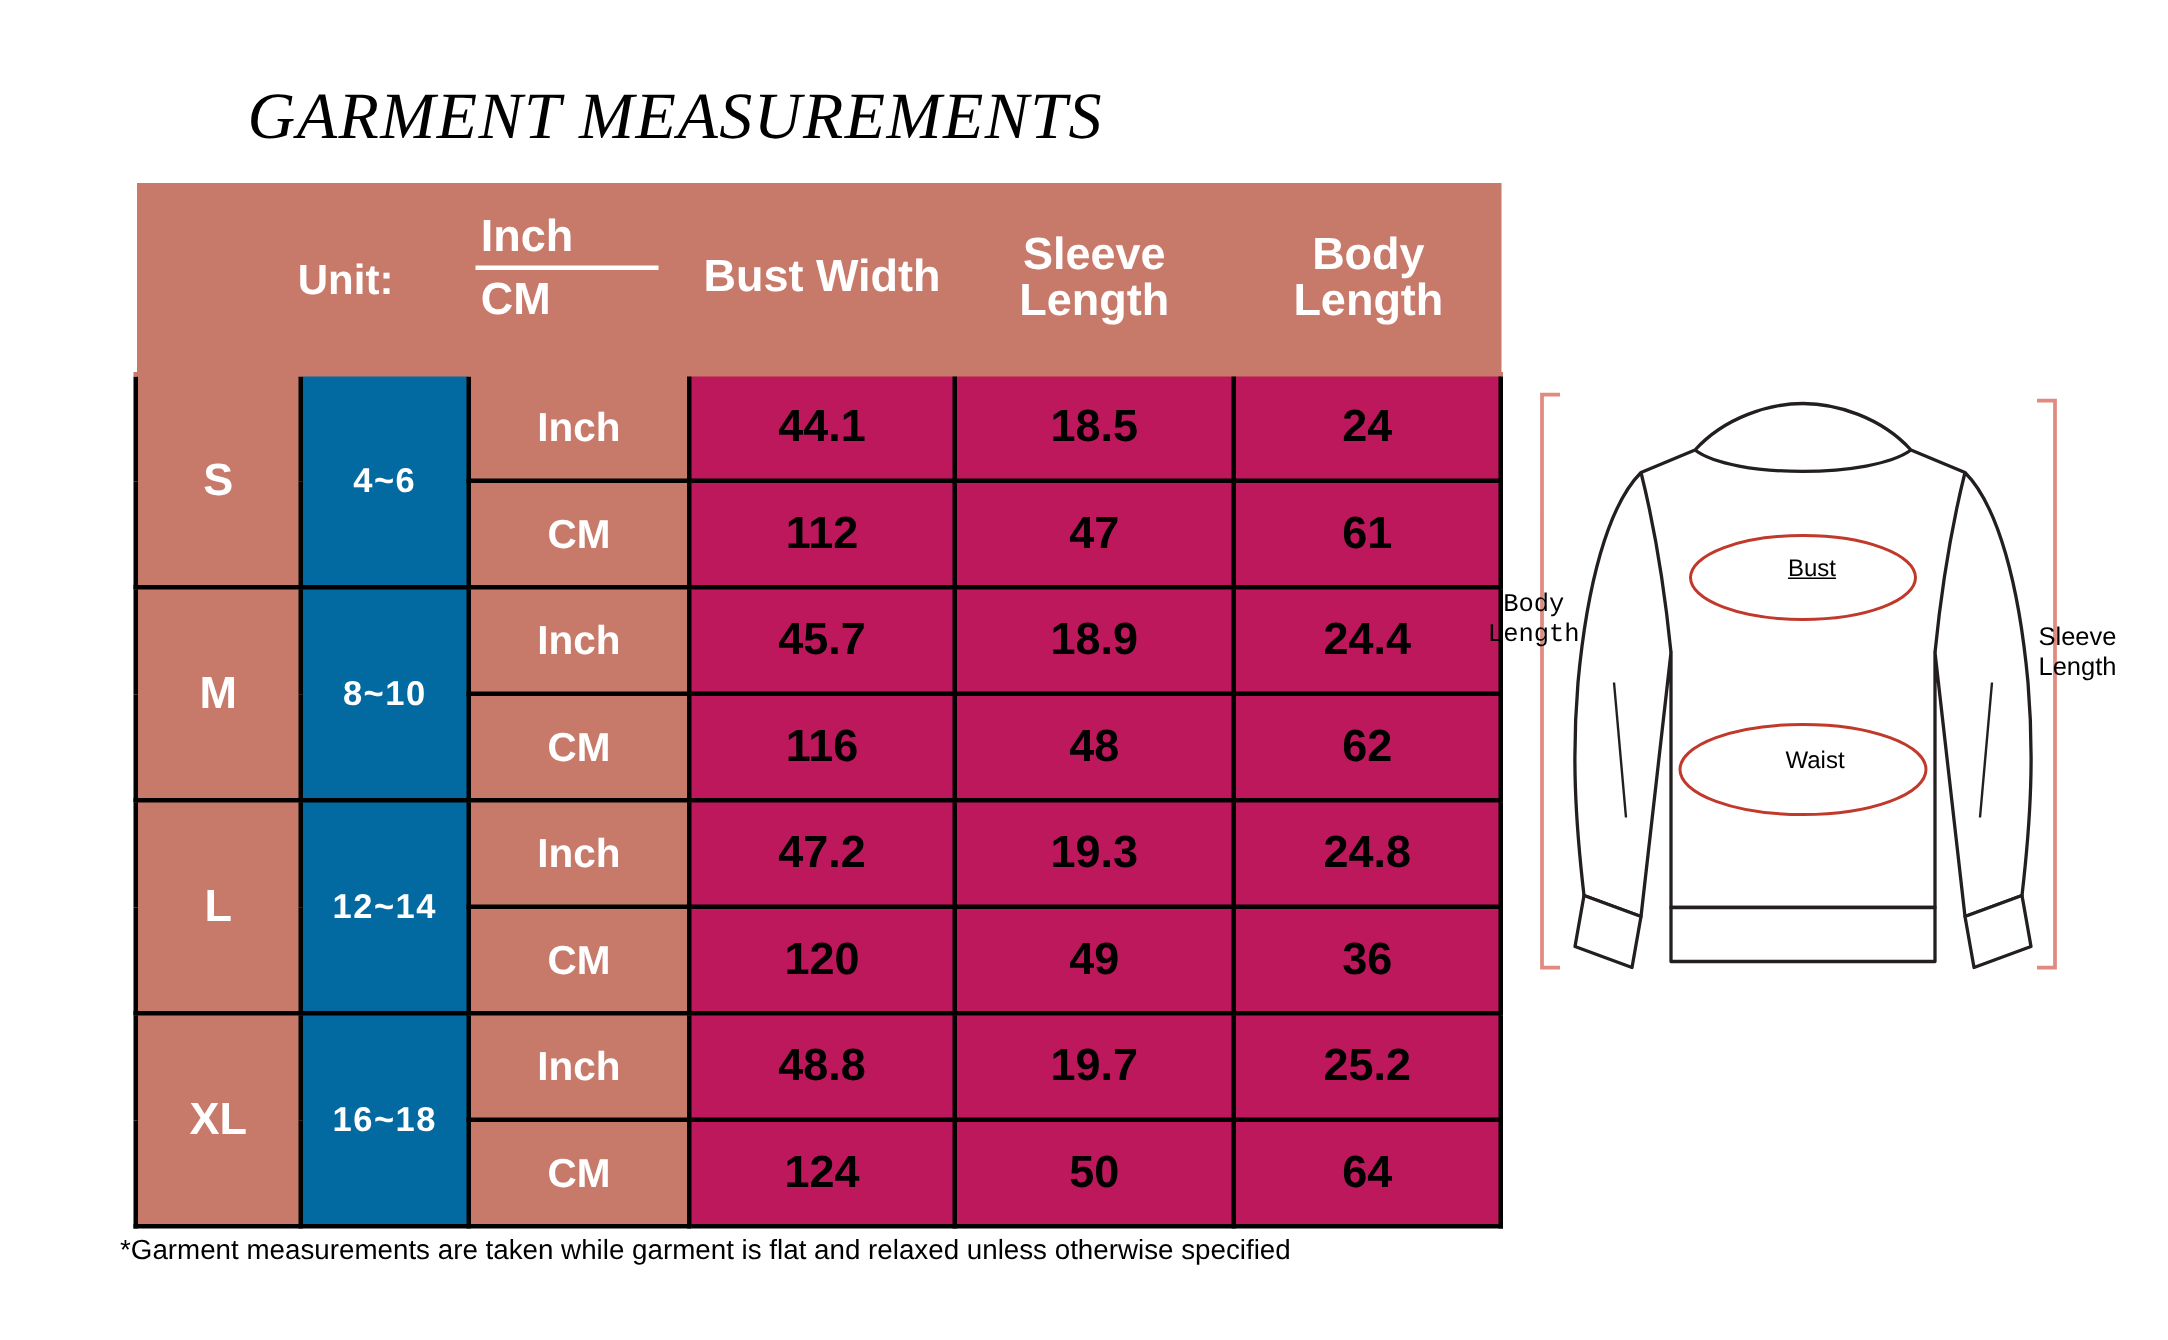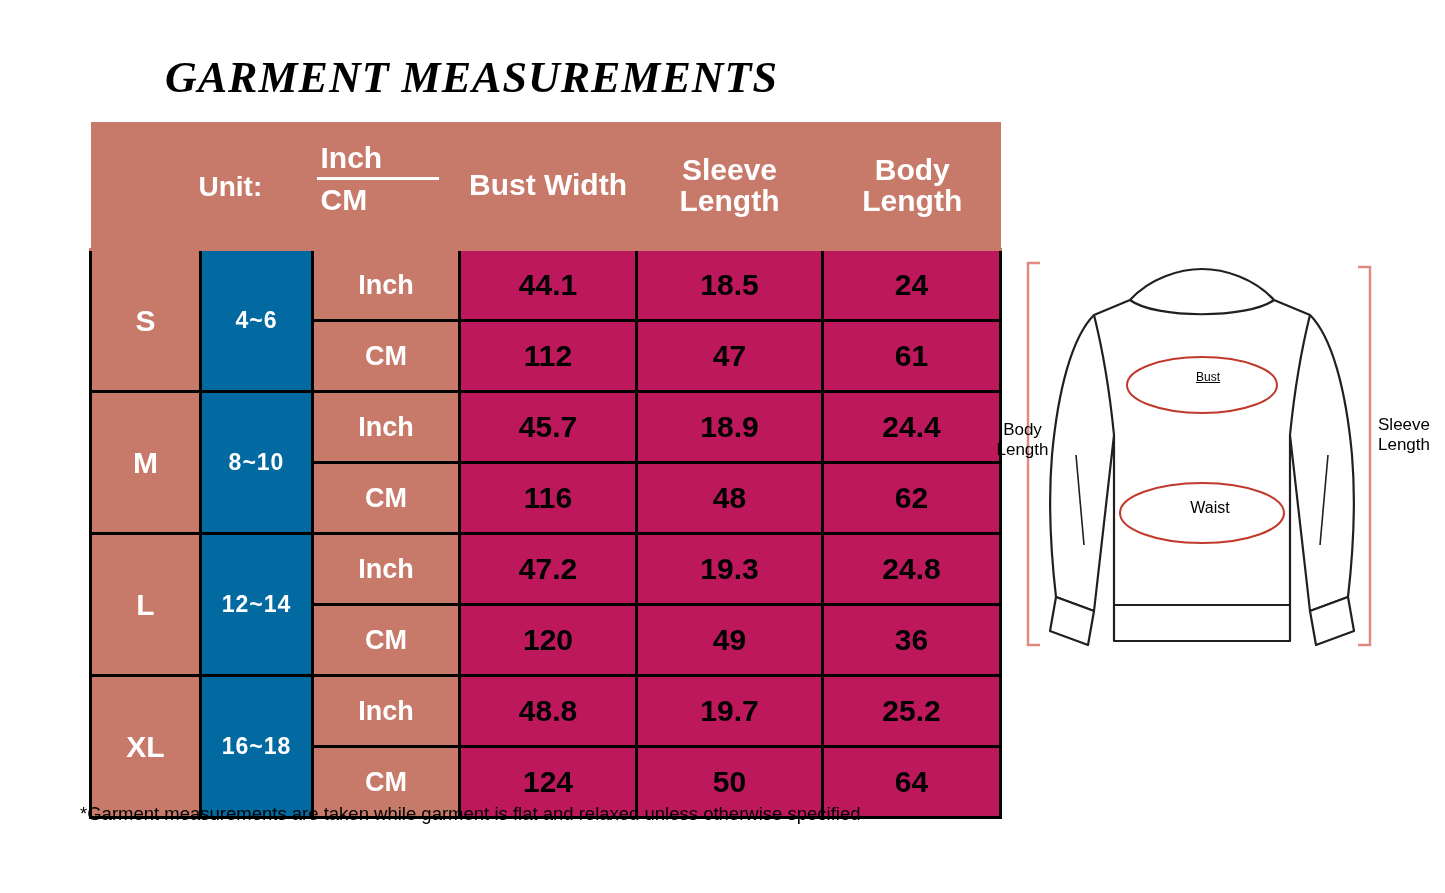--- a/index.html
+++ b/index.html
@@ -15,21 +15,21 @@
     overflow: hidden;
   }
 
   
   .title {
     position: absolute;
     left: 165px;
     top: 52px;
     font-family: "Liberation Serif", serif;
     font-style: italic;
-    font-weight: bold;
+    font-weight: normal;
     font-size: 44px;
     letter-spacing: 1px;
     color: #000;
     white-space: nowrap;
   }
 
   
   .size-table {
     position: absolute;
     left: 45px;
@@ -126,21 +126,21 @@
     background: #be185d;
     color: #000000;
     font-weight: bold;
     font-size: 30px;
   }
 
   
   .footnote {
     position: absolute;
     left: 80px;
-    top: 803px;
+    top: 822px;
     font-size: 18.5px;
     color: #000;
     font-family: "Liberation Sans", sans-serif;
     white-space: nowrap;
   }
 
   
   .illustration {
     position: absolute;
     left: 980px;
@@ -148,23 +148,23 @@
     width: 450px;
     height: 430px;
   }
   .ill-label {
     position: absolute;
     font-size: 17px;
     color: #000;
     text-align: center;
     line-height: 1.15;
   }
-  .ill-body-length { left: 0px;   top: 175px; width: 85px; }
-  .ill-sleeve-length { left: 360px; top: 170px; width: 90px; text-align: right; }
-  .ill-bust  { left: 178px; top: 126px; width: 100px; font-size: 12px; text-decoration: underline; }
+  .ill-body-length { left: 0px;   top: 149px; width: 85px; font-family: Liberation Mono, monospace; }
+  .ill-sleeve-length { left: 360px; top: 170px; width: 90px; }
+  .ill-bust  { left: 178px; top: 126px; width: 100px; font-size: 16px; text-decoration: underline; }
   .ill-waist { left: 180px; top: 254px; width: 100px; font-size: 16px; }
 </style>
 </head>
 <body>
 
 <div class="title">GARMENT MEASUREMENTS</div>
 
 <table class="size-table">
   <colgroup>
     <col style="width:110px">

